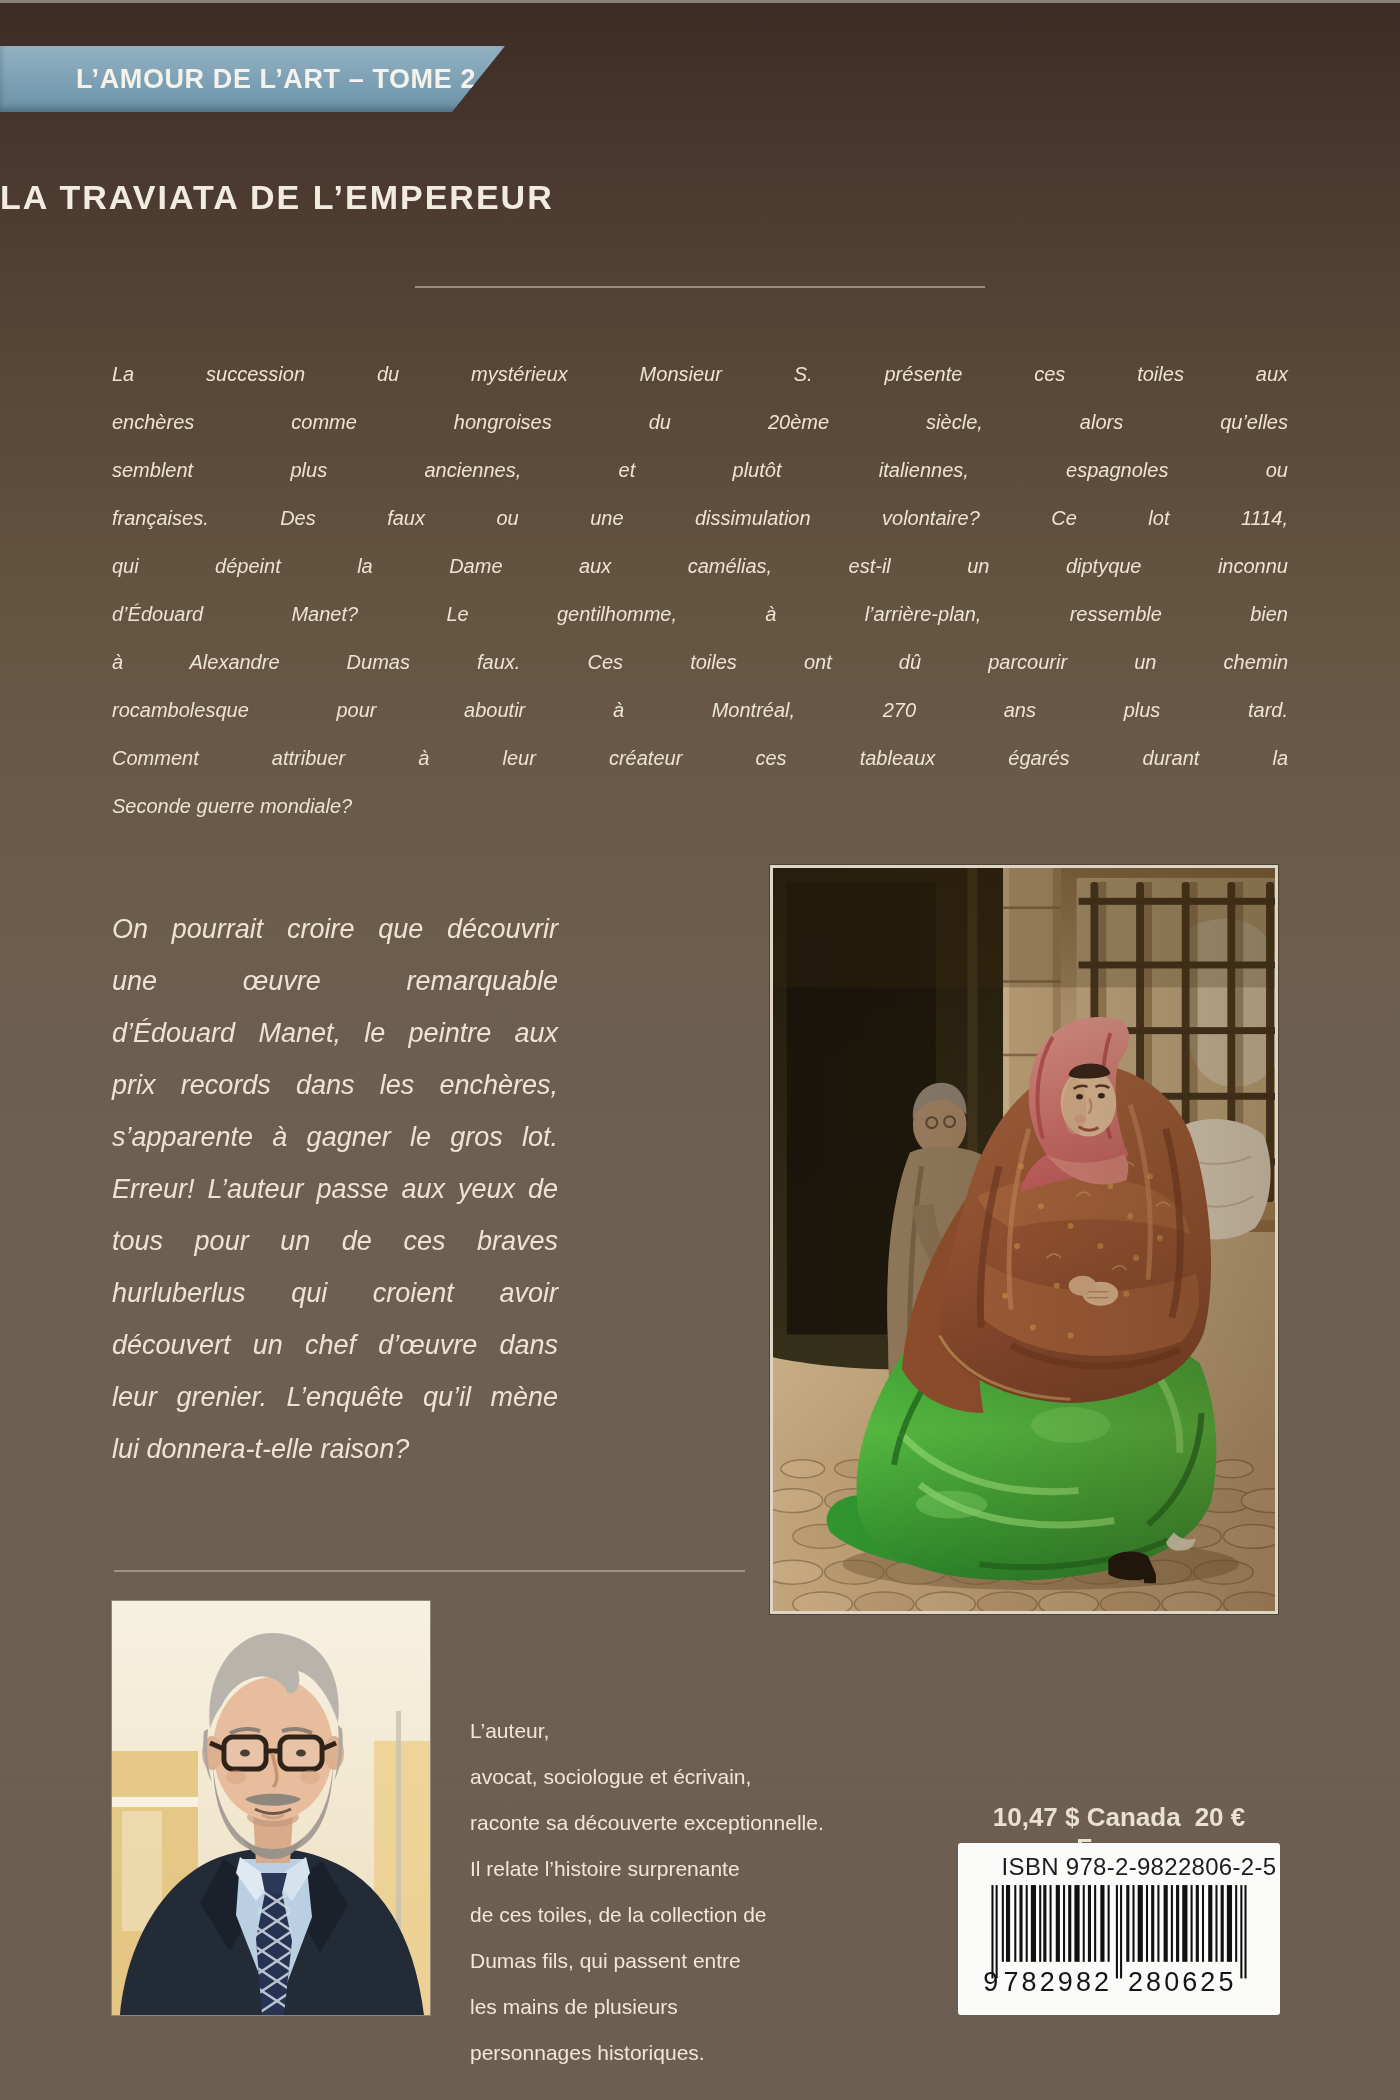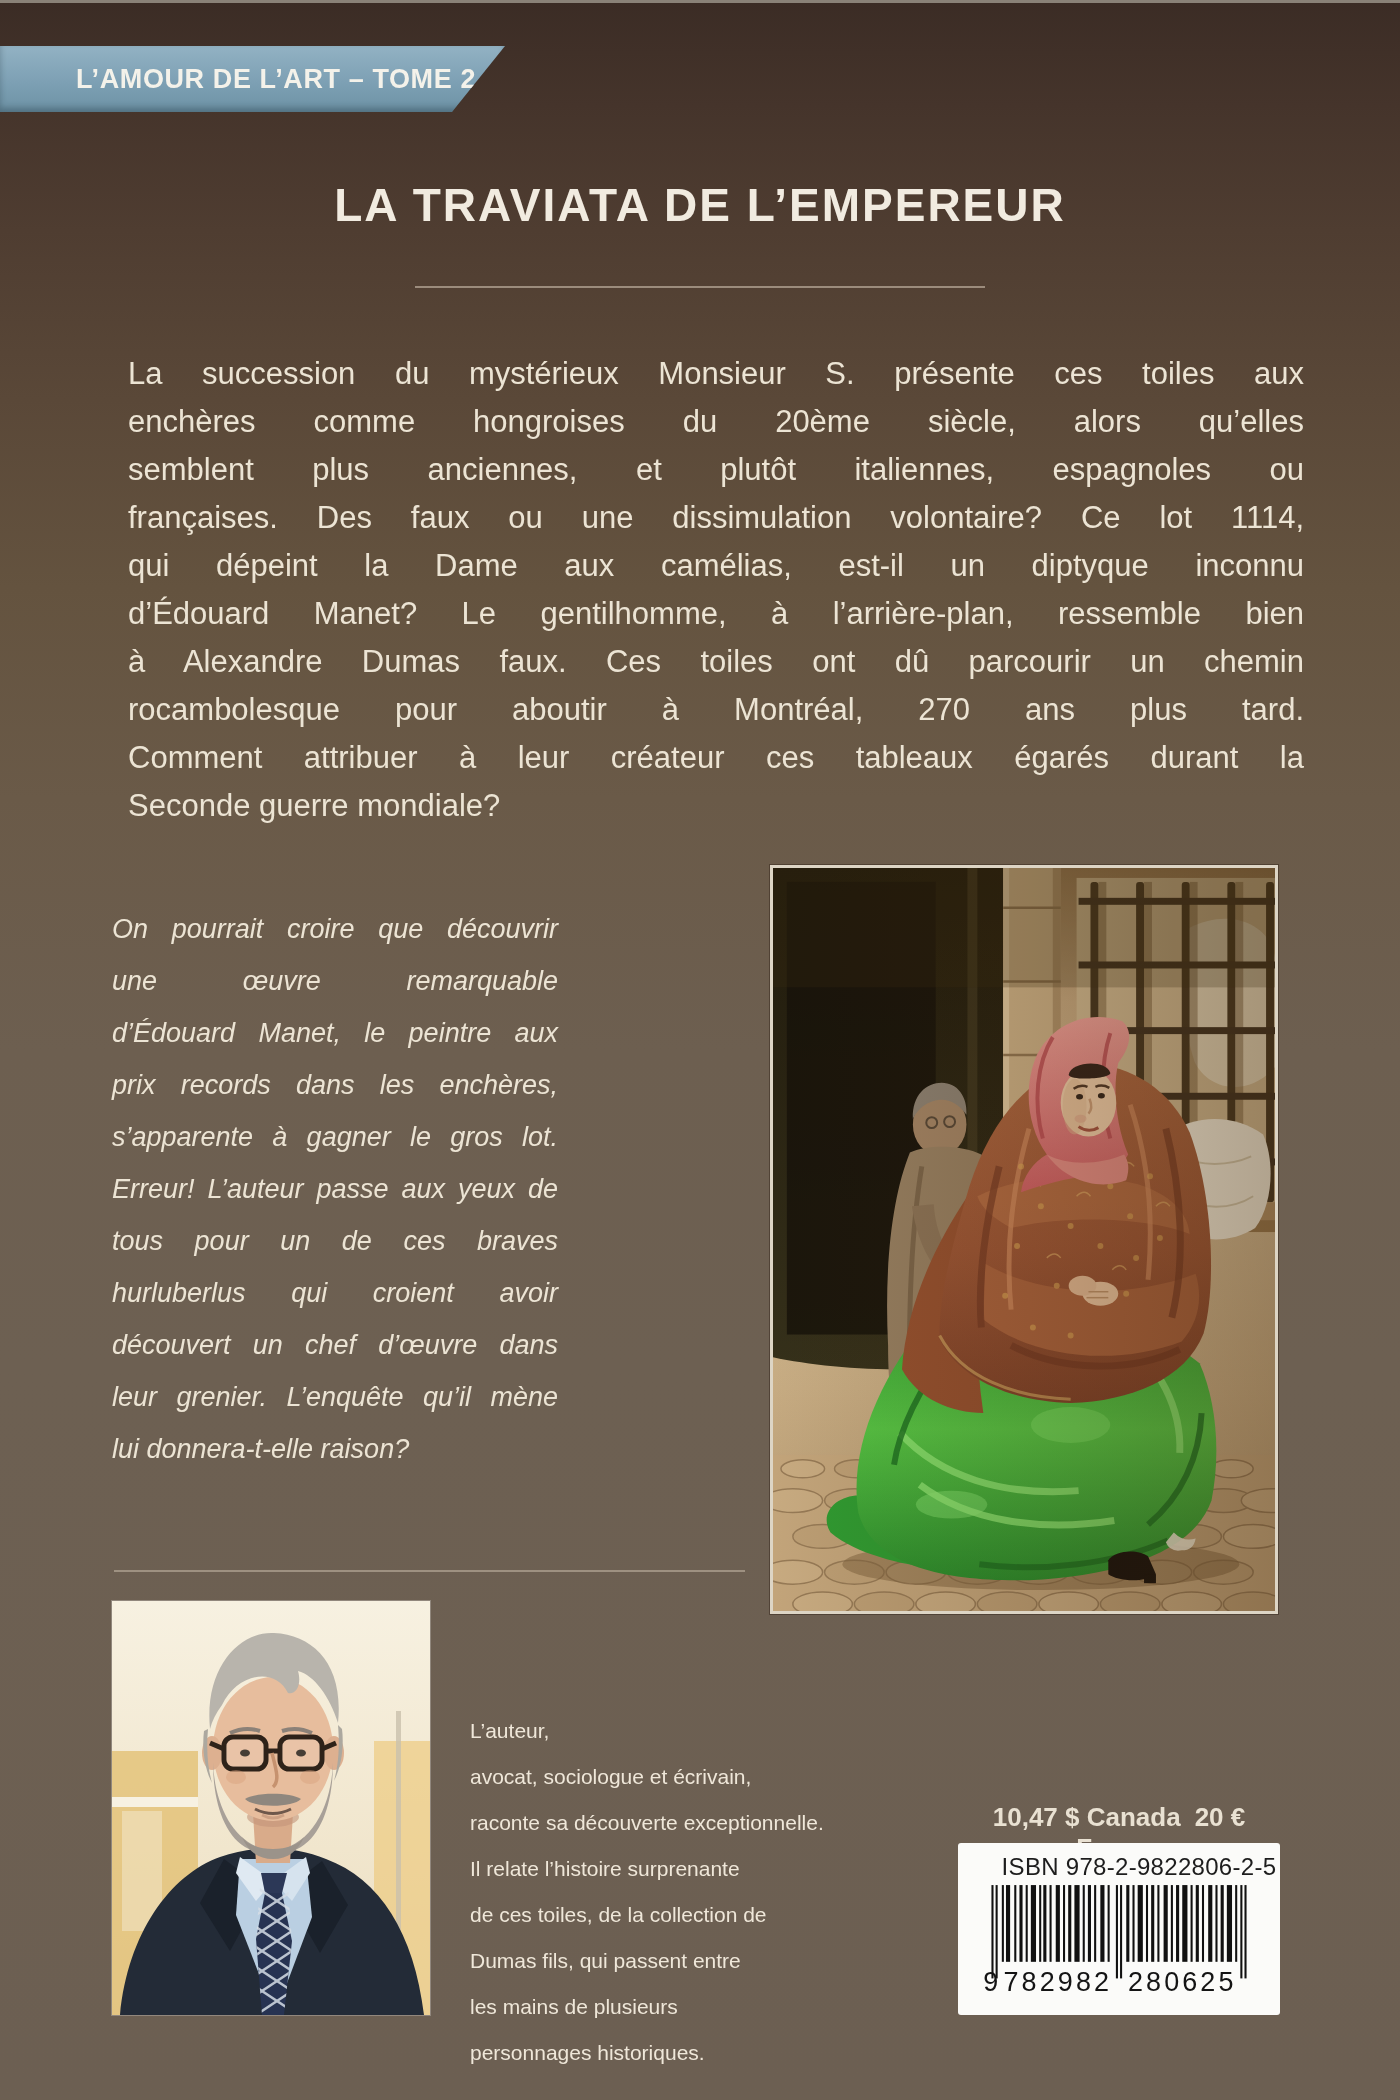--- a/index.html
+++ b/index.html
@@ -9,25 +9,25 @@
     background:linear-gradient(180deg,#3b2c25 0%,#45342b 5%,#4f3d31 11%,#5a4838 19%,#64533f 28%,#6a5a48 38%,#6d5f50 50%,#6d6052 65%,#6c5f52 100%);
   }
   .top-edge{position:absolute;top:0;left:0;width:100%;height:3px;background:#a69f94;opacity:.75;}
   .banner{
     position:absolute;top:46px;left:0;width:505px;height:66px;
     background:linear-gradient(180deg,#92b2c3 0%,#7da0b4 55%,#6d92a5 100%);
     clip-path:polygon(0 0,100% 0,89.5% 100%,0 100%);
     box-shadow:inset 0 -4px 6px rgba(30,50,60,.35);
   }
   .banner-text{display:block;line-height:66px;padding-left:76px;font-size:27px;font-weight:bold;letter-spacing:.6px;color:#f4f2ea;}
-  .title{position:absolute;top:178px;left:0;width:100%;margin:0;text-align:center;font-size:46px;font-weight:bold;letter-spacing:2px;color:#f1ebe0;}
+  .title{position:absolute;top:178px;left:0;width:100%;margin:0;text-align:left;font-size:34px;font-weight:bold;letter-spacing:2px;color:#f1ebe0;}
   .rule{position:absolute;height:2px;background:#b4a696;}
   .rule1{top:286px;left:415px;width:570px;opacity:.75;}
   .rule2{top:1570px;left:114px;width:631px;opacity:.7;}
-  .p1{position:absolute;left:128px;top:350px;width:1176px;color:#ece4d4;font-size:31px;line-height:48px;}
+  .p1{position:absolute;left:112px;top:350px;width:1176px;color:#ece4d4;font-style:italic;font-size:20px;line-height:48px;}
   .p2{position:absolute;left:112px;top:903px;width:446px;color:#ece4d4;font-style:italic;font-size:27px;line-height:52px;}
   .jline{text-align:justify;text-align-last:justify;}
   .jline.last{text-align-last:left;}
   figure{margin:0;padding:0;}
   .painting{position:absolute;left:770px;top:865px;width:508px;height:749px;border:3px solid #ddd5c5;box-sizing:border-box;background:#c3a77f;box-shadow:0 0 0 1px rgba(40,25,15,.4);}
   .painting svg{display:block;width:100%;height:100%;}
   .photo{position:absolute;left:112px;top:1601px;width:318px;height:414px;box-shadow:0 0 0 1px rgba(255,255,255,.25);}
   .photo svg{display:block;width:100%;height:100%;}
   .authorblock{position:absolute;left:470px;top:1708px;width:510px;color:#efe7d9;font-size:21px;line-height:46px;}
   .authorblock .name{font-weight:bold;}

